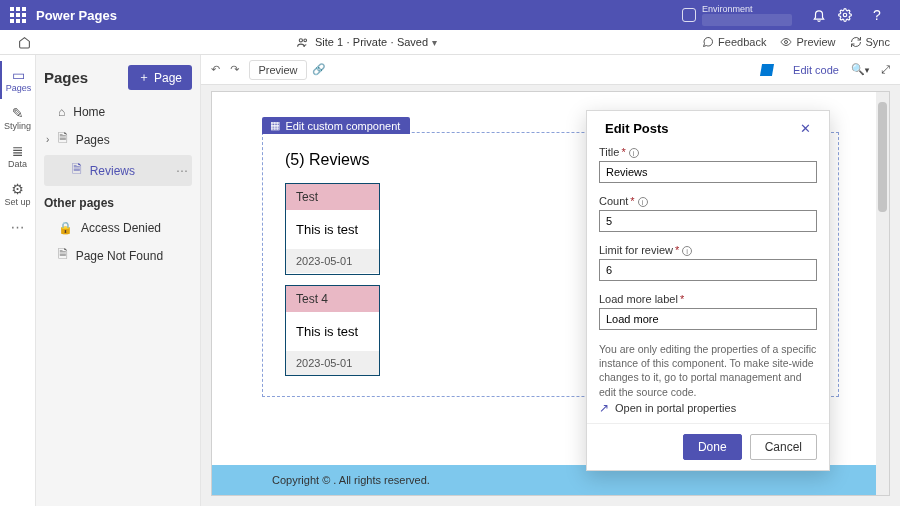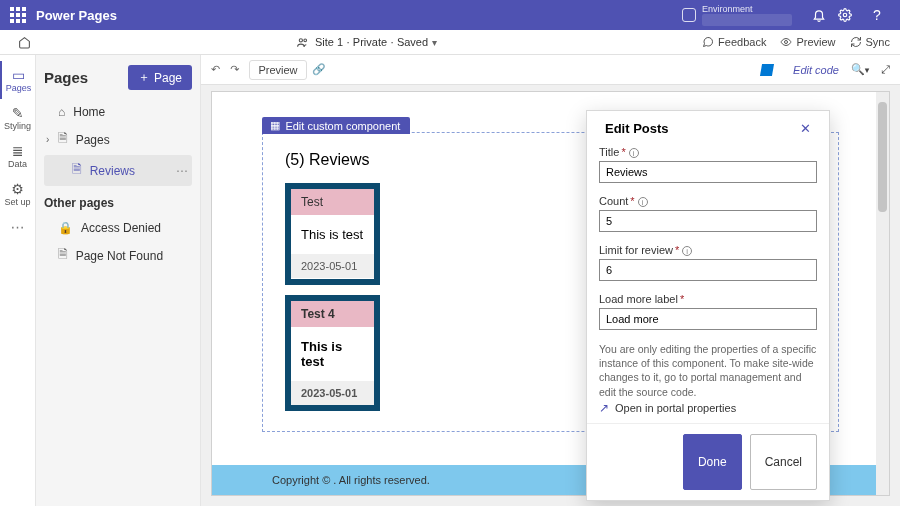--- a/index.html
+++ b/index.html
@@ -47,39 +47,39 @@
   .navitem .more { position:absolute; right:4px; color:#888; font-size:12px;}
   .caret { position:absolute; left:2px; font-size:10px; color:#666; }
 
   
   .main { flex:1; background:#f0f0f0; position:relative; overflow:hidden;}
   .toolbar { height:30px; background:#fff; border-bottom:1px solid #e1e1e1; display:flex; align-items:center; padding:0 10px; font-size:11px; color:#444;}
   .toolbar .btn { padding:3px 8px; border:1px solid #ddd; border-radius:3px; margin-right:6px; background:#fff;}
   .toolbar .ic { margin-right:10px; color:#666;}
   .toolbar .spacer{flex:1;}
   .toolbar .right { display:flex; align-items:center; gap:12px;}
-  .toolbar .editcode { color:#4f52b2; display:flex; align-items:center; gap:20px;font-style:italic;}
+  .toolbar .editcode { color:#4f52b2; display:flex; align-items:center; gap:20px;}
   .vsico { width:12px;height:12px;background:#0078d4; display:inline-block; transform:skewX(-10deg);}
 
   .stage-wrap { position:absolute; top:30px; left:0; right:0; bottom:0; padding:6px 10px 10px; overflow:hidden;}
   .stage { background:#fff; border:1px solid #d0d0d0; height:100%; position:relative; overflow:hidden;}
   .stage .scroll-gutter { position:absolute; right:0; top:0; bottom:0; width:13px; background:#eee;}
   .stage .scroll-thumb { position:absolute; right:2px; top:10px; width:9px; height:110px; background:#c4c4c4; border-radius:4px;}
 
   .site-header { height:36px; background:#7ec8ed; display:flex; align-items:center; padding:0 16px; color:#333;}
   .site-header .logo { font-size:10px; color:#2b57a5; margin-right:12px;}
   .site-header .name { font-size:18px; color:#555; }
   .site-header .ham { margin-left:auto; width:28px;height:24px;background:#2f3b8f; color:#fff; display:flex;align-items:center;justify-content:center; border-radius:2px; font-size:14px;}
 
   .page-body { padding: 40px 50px 20px; position:relative; height: calc(100% - 36px);}
   .component-frame { border:1px dashed #8aa0d8; position:relative; padding:18px 22px 20px; background:#fff;}
   .tag { position:absolute; top:-16px; left:-1px; background:#4f52b2; color:#fff; font-size:11px; padding:2px 10px 2px 8px; display:flex; align-items:center; gap:5px; border-radius:2px 2px 0 0;}
   .component-frame h2 { font-size:16px; font-weight:400; margin-bottom:14px;}
   .cards { display:flex; gap:0; }
-  .card { flex:1; border:6px solid #0c4a6e; background:#fff;}
+  .card { flex:1; border:1px solid #0c4a6e; background:#fff;}
   .card .ch { background:#e9b8c5; color:#333; font-size:12px; padding:6px 10px; display:flex; align-items:center; position:relative;}
   .card .badge { margin-left:auto; width:15px;height:15px;border-radius:50%;background:#222;color:#fff;font-size:9px;display:flex;align-items:center;justify-content:center;}
   .card .body { padding:12px 10px; font-size:13px;}
   .card .ft { background:#efefef; color:#555; font-size:11px; padding:6px 10px;}
   .card.spaced { margin-left: 14px; }
   .stack2 { margin-top:10px; display:flex;}
   .footer-band { position:absolute; left:0; right:0; bottom:0; height:30px; background:#7ec8ed; color:#333; font-size:11px; display:flex; align-items:center; padding-left:60px;}
 
   
   .modal { position:absolute; top:55px; left:385px; width:244px; background:#fff; border:1px solid #d8d8d8; box-shadow:0 6px 20px rgba(0,0,0,.18); display:flex; flex-direction:column; z-index:50; }
@@ -89,21 +89,21 @@
   .modal .mbody { padding: 4px 12px 8px; font-size:11px; color:#333;}
   .fld { margin-bottom:12px;}
   .fld label { display:block; font-size:11px; margin-bottom:3px;}
   .fld label .req { color:#a4262c; margin-left:2px;}
   .fld label .info { display:inline-block; width:10px;height:10px;border:1px solid #888;border-radius:50%; font-size:8px; line-height:9px; text-align:center; color:#888; margin-left:3px;}
   .fld input { width:100%; border:1px solid #888; padding:4px 6px; font-size:11px; outline:none;}
   .note { font-size:10.5px; color:#666; line-height:1.35; margin:4px 0 2px;}
   .portal-link { display:flex; align-items:center; gap:6px; font-size:11px; color:#333; cursor:pointer;}
   .portal-link .ic { color:#4f52b2; font-size:12px;}
   .mftr { border-top:1px solid #eee; padding:10px 12px; display:flex; justify-content:flex-end; gap:8px;}
-  .mftr button { font-size:12px; padding:20px 14px; border-radius:2px; cursor:pointer;}
+  .mftr button { font-size:12px; padding:5px 14px; border-radius:2px; cursor:pointer;}
   .btn-primary { background:#4f52b2; color:#fff; border:1px solid #4f52b2;}
   .btn-sec { background:#fff; color:#333; border:1px solid #bbb;}
 
   svg { display:block; }
 </style>
 </head>
 <body>
 
 <div class="appbar">
   <div class="waffle">
@@ -279,21 +279,21 @@
               <div class="card spaced">
                 <div class="ch">
                     <span>Test 3</span>
                     <span class="badge">4</span>
                   </div>
                 <div class="body">This is test 3</div>
                 <div class="ft">2023-05-01T16:24:35Z</div>
               </div>
             </div>
             <div class="stack2">
-              <div class="card" style="max-width:95px;font-weight:bold;">
+              <div class="card" style="max-width:95px;">
                 <div class="ch">
                     <span>Test 4</span>
                   </div>
                 <div class="body">This is test</div>
                 <div class="ft">2023-05-01</div>
               </div>
             </div>
           </div>
         </div>
 

